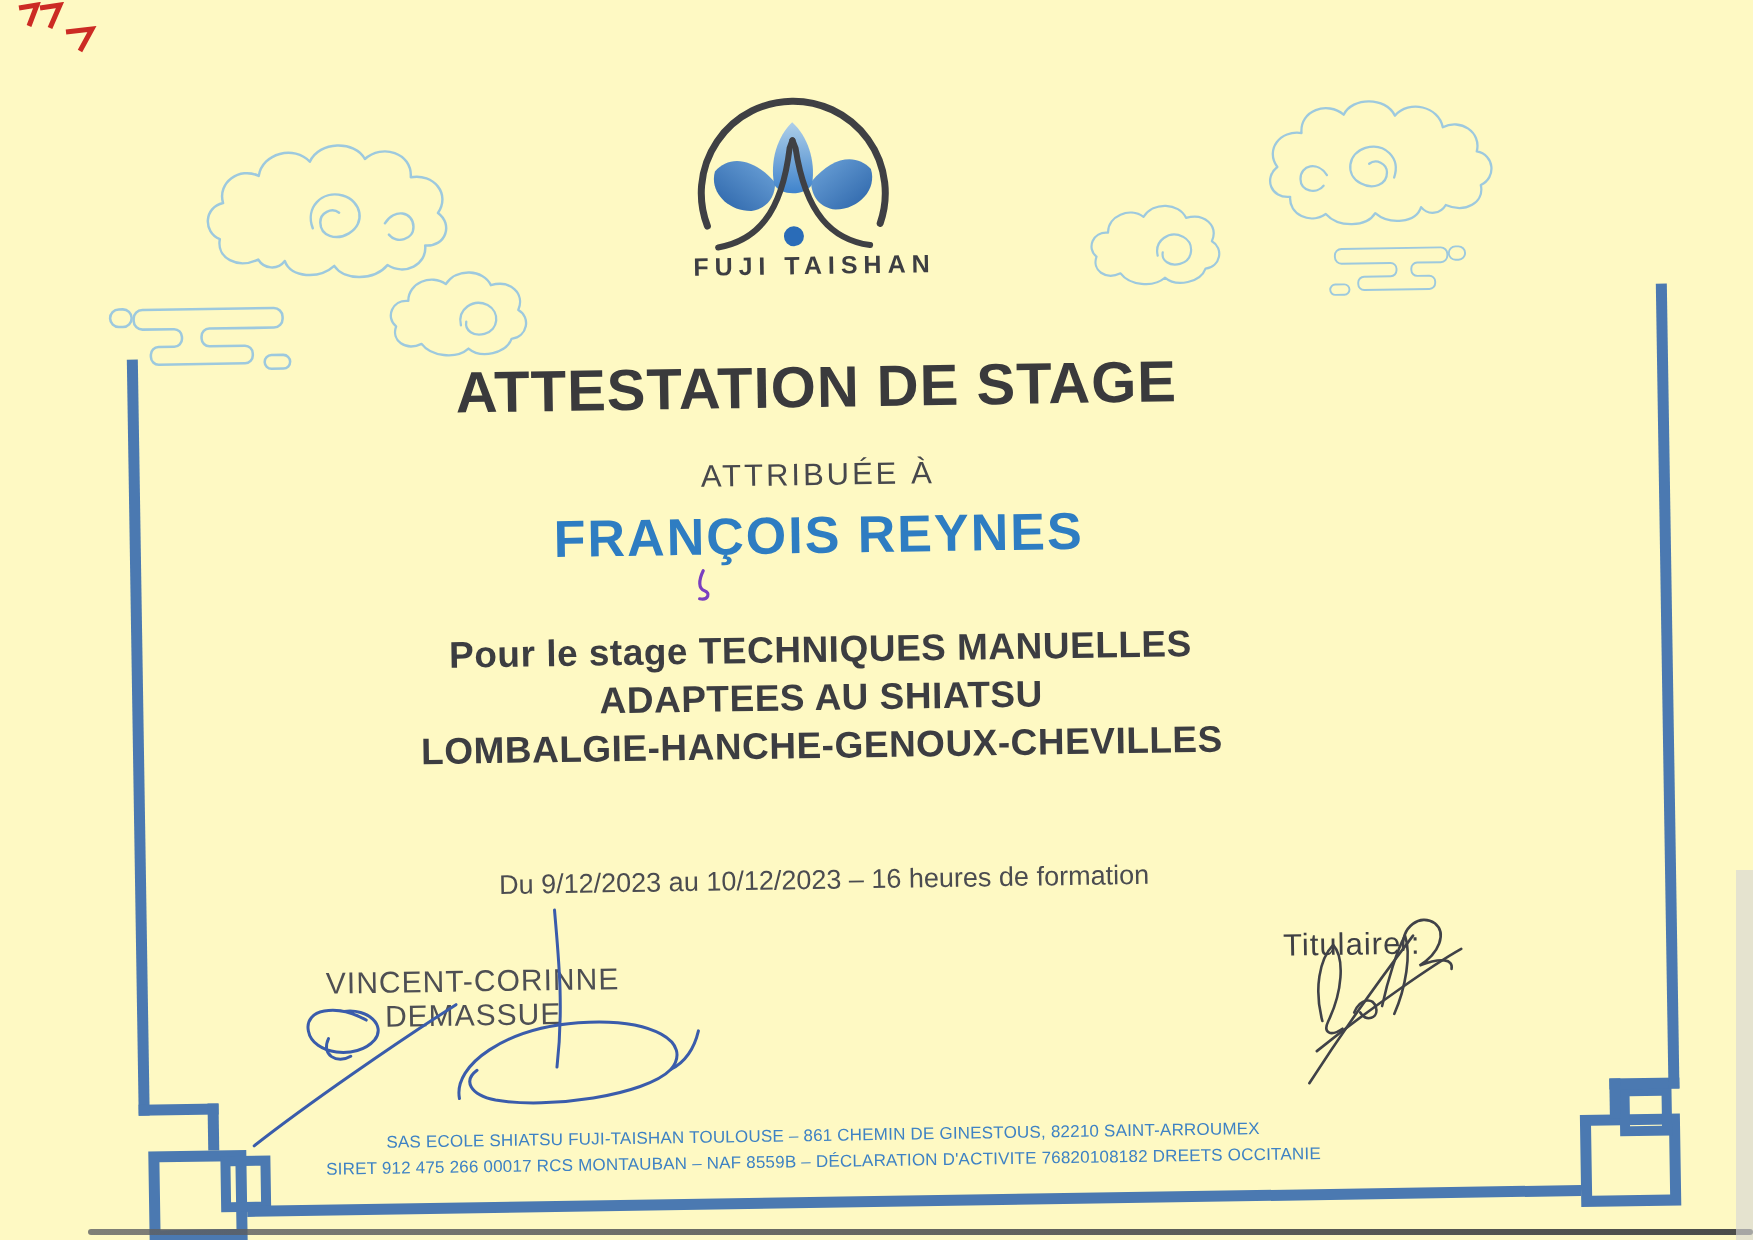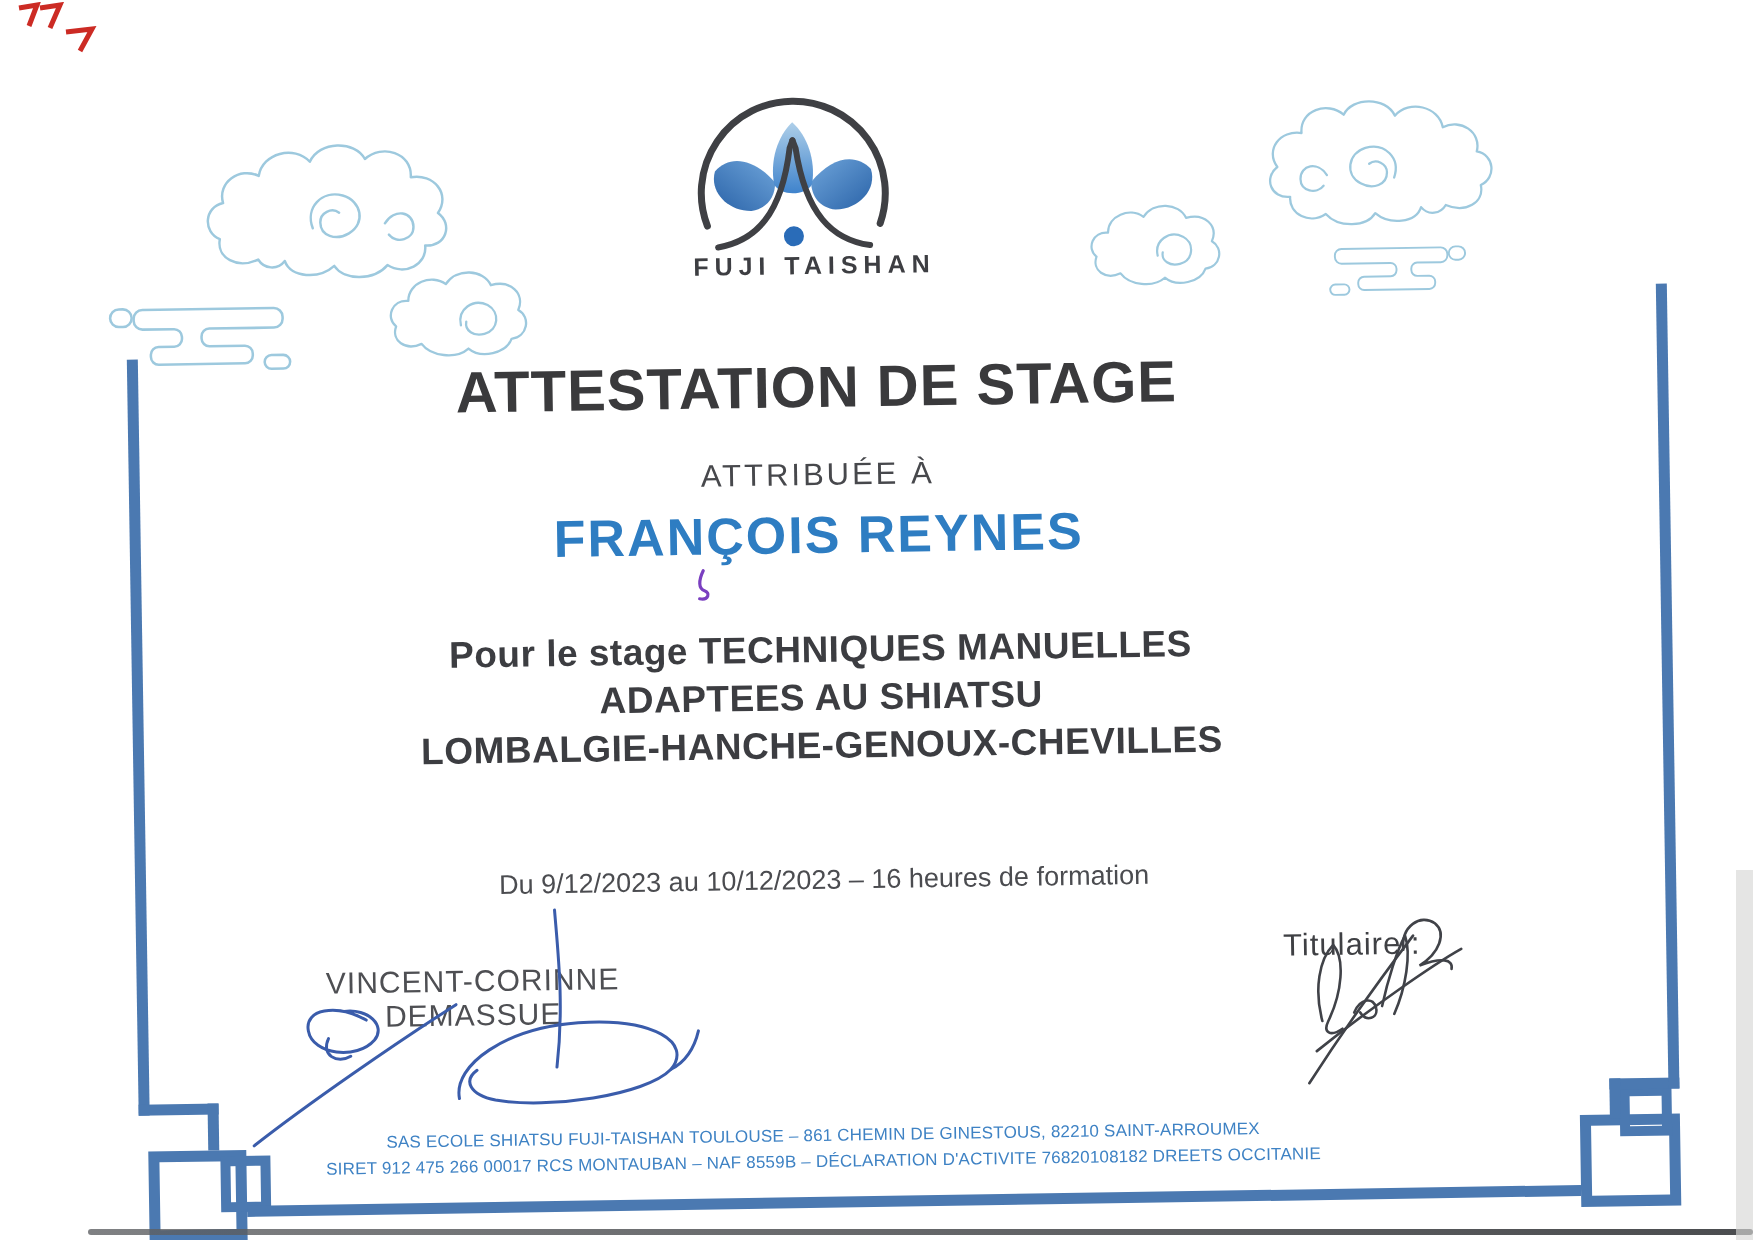--- a/index.html
+++ b/index.html
@@ -1,18 +1,18 @@
 <!DOCTYPE html>
 <html><head>
 <meta charset="utf-8">
 <style>
   html,body{margin:0;padding:0;background:#e8e8e6;}
   .page{
     position:relative;width:1753px;height:1240px;overflow:hidden;
-    background:#ffffff;font-family:"Liberation Sans",sans-serif;
+    background:#fef9c3;font-family:"Liberation Sans",sans-serif;
   }
   .tilt{position:absolute;left:0;top:0;width:1753px;height:1240px;
     transform:rotate(-0.9deg);transform-origin:876px 620px;}
   .abs{position:absolute;}
   .ctr{position:absolute;left:0;width:1640px;text-align:center;}
   .brand{top:250px;font-size:25px;font-weight:bold;letter-spacing:6px;color:#3d3e42;}
   .title{top:352px;font-size:58px;font-weight:bold;color:#3a3a3c;letter-spacing:1px;}
   .attr-label{top:456px;font-size:31px;color:#47484c;letter-spacing:3px;}
   .recipient{top:504px;font-size:52px;font-weight:bold;color:#2e7dc2;letter-spacing:2px;}
   .stage-line{font-size:37px;font-weight:bold;color:#3c3d41;letter-spacing:0.5px;}

